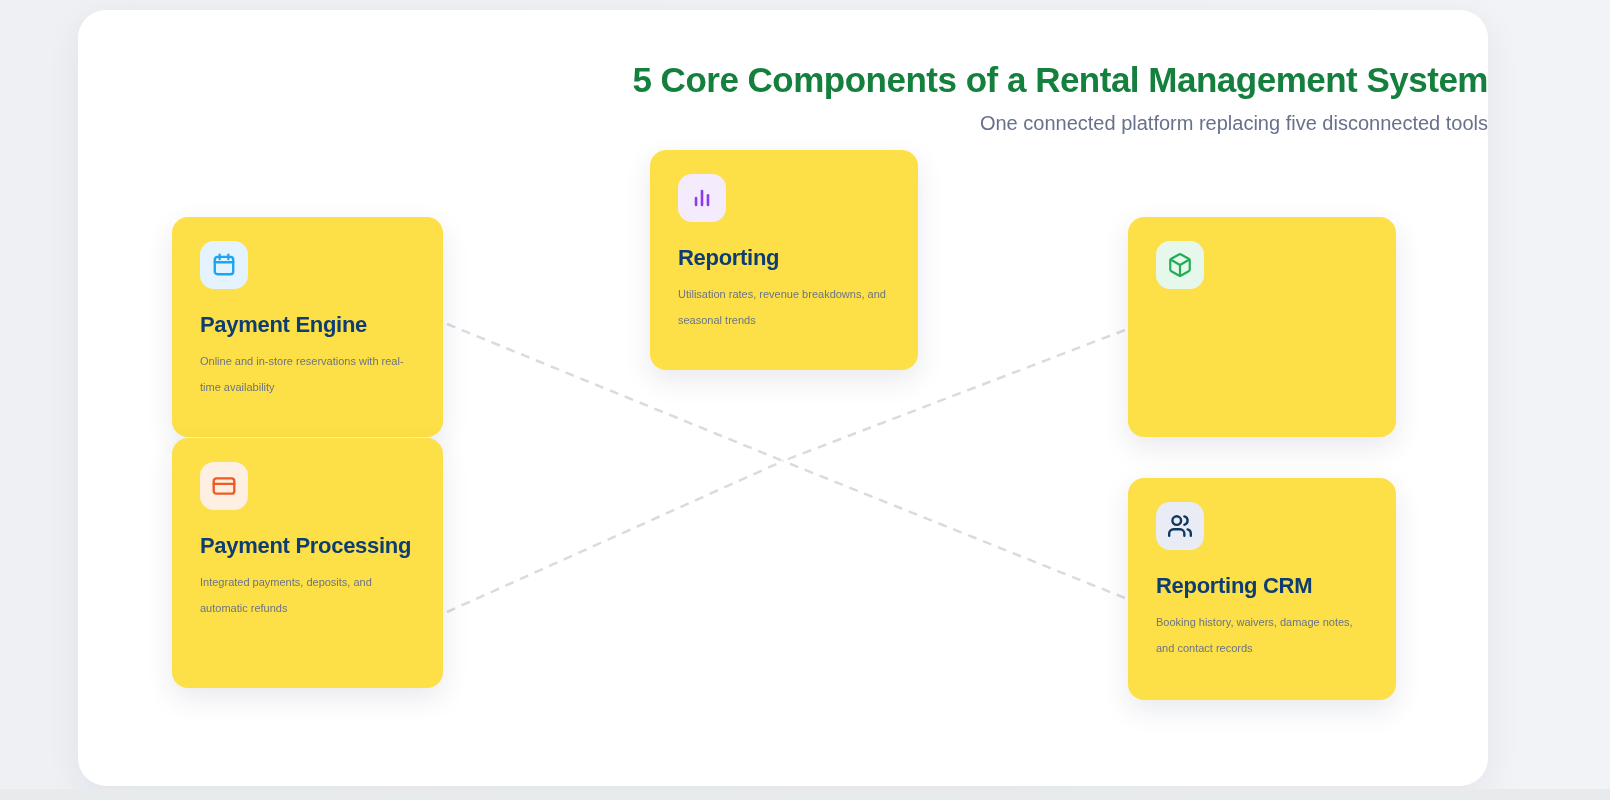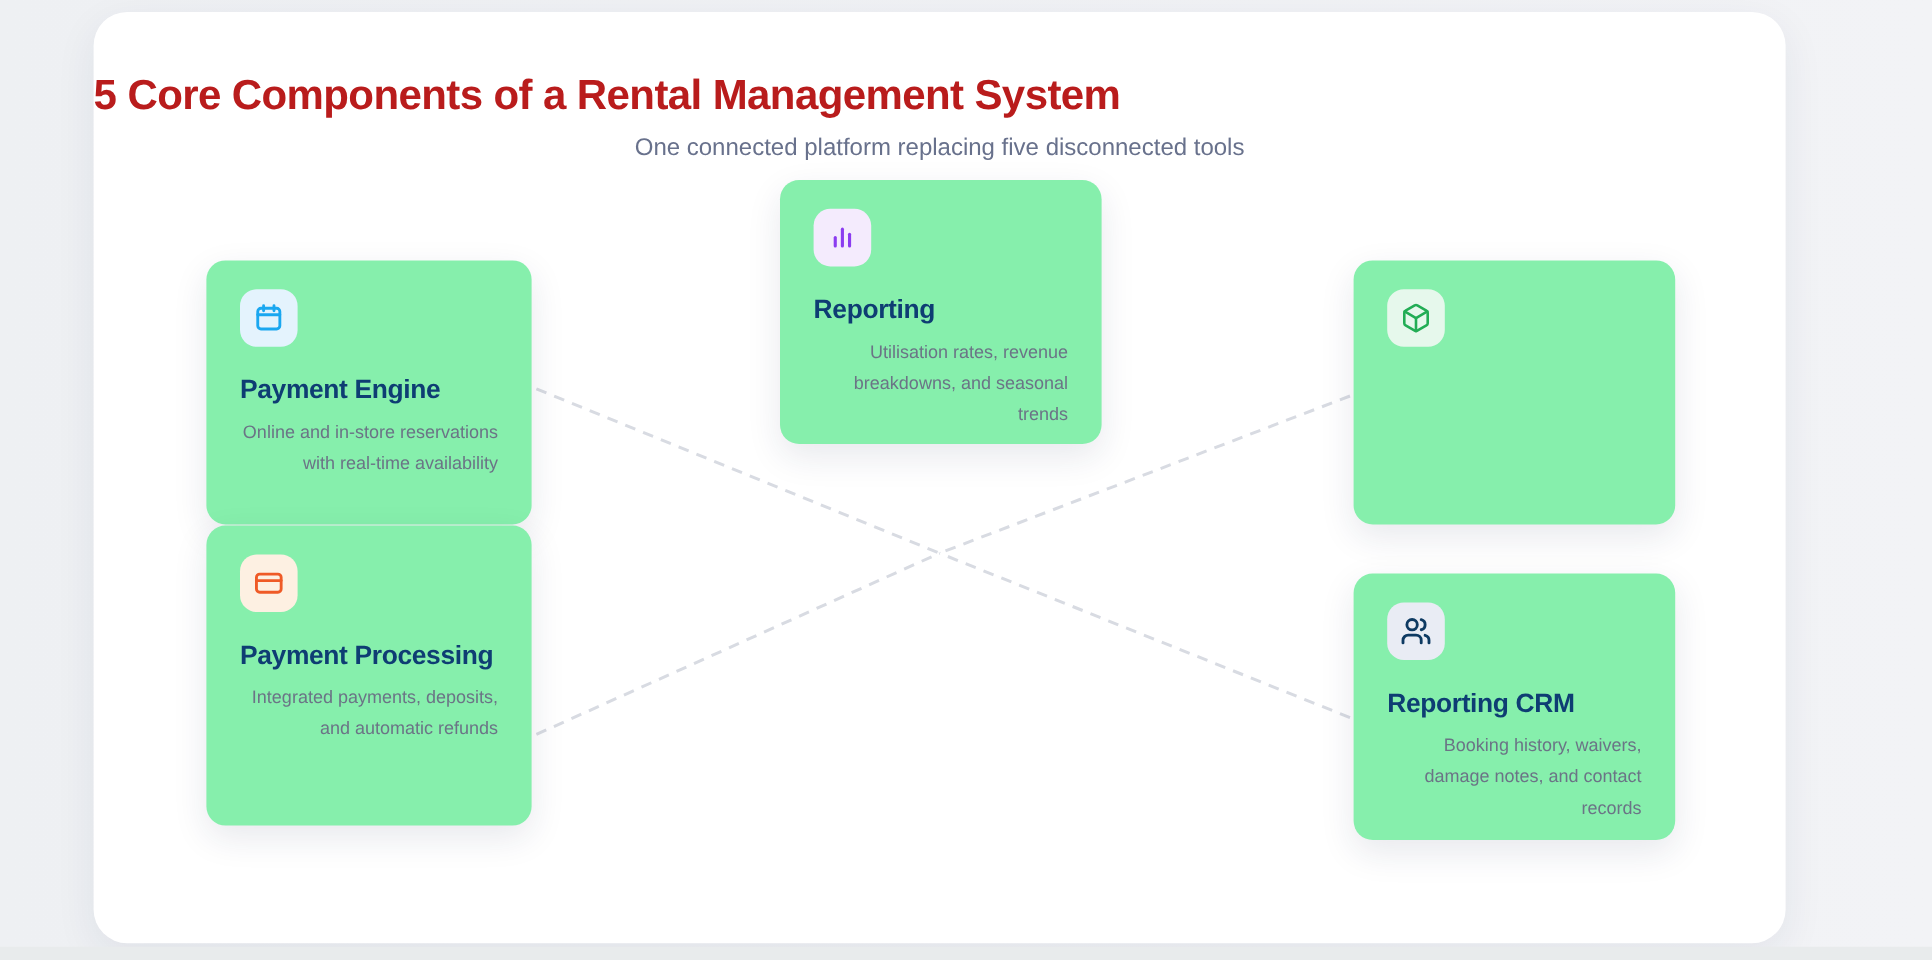--- a/index.html
+++ b/index.html
@@ -21,43 +21,43 @@
   .bottom-strip {
     position: absolute;
     left: 0; bottom: 0;
     width: 100%; height: 11px;
     background: #e8ebec;
   }
   .page-title {
     position: absolute;
     top: 50px; left: 0;
     width: 100%;
-    text-align: left;
+    text-align: right;
     font-size: 35px;
     font-weight: bold;
     letter-spacing: -0.5px;
-    color: #b91c1c;
+    color: #15803d;
   }
   .page-subtitle {
     position: absolute;
     top: 102px; left: 0;
     width: 100%;
-    text-align: center;
+    text-align: right;
     font-size: 20px;
     color: #68718c;
   }
   .connectors {
     position: absolute;
     left: 0; top: 0;
     width: 1410px; height: 776px;
     z-index: 1;
   }
   .card {
     position: absolute;
-    background: #86efac;
+    background: #fde047;
     border-radius: 16px;
     box-shadow: 0 10px 28px rgba(30, 42, 80, 0.10);
     padding: 24px 28px;
     z-index: 3;
   }
   .card-booking   { left: 94px;  top: 207px; width: 271px; height: 220px; }
   .card-payment   { left: 94px;  top: 428px; width: 271px; height: 250px; }
   .card-reporting { left: 572px; top: 140px; width: 268px; height: 220px; }
   .card-inventory { left: 1050px; top: 207px; width: 268px; height: 220px; }
   .card-crm       { left: 1050px; top: 468px; width: 268px; height: 222px; }
@@ -71,24 +71,23 @@
   }
   .card-title {
     font-size: 22px;
     font-weight: bold;
     letter-spacing: -0.3px;
     color: #0e3d73;
     line-height: 28px;
     margin-bottom: 9px;
   }
   .card-desc {
-    font-size: 15px;
+    font-size: 11px;
     color: #6b7486;
     line-height: 26px;
-    text-align: right;
   }
   .hub {
     position: absolute;
     left: 613px; top: 359px;
     width: 184px; height: 184px;
     border-radius: 50%;
     background: #0e3a62;
     z-index: 2;
     display: flex;
     flex-direction: column;

